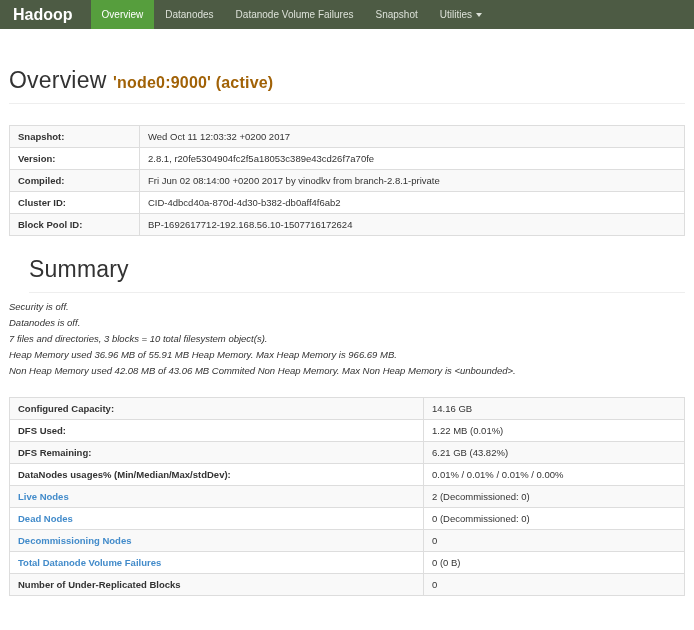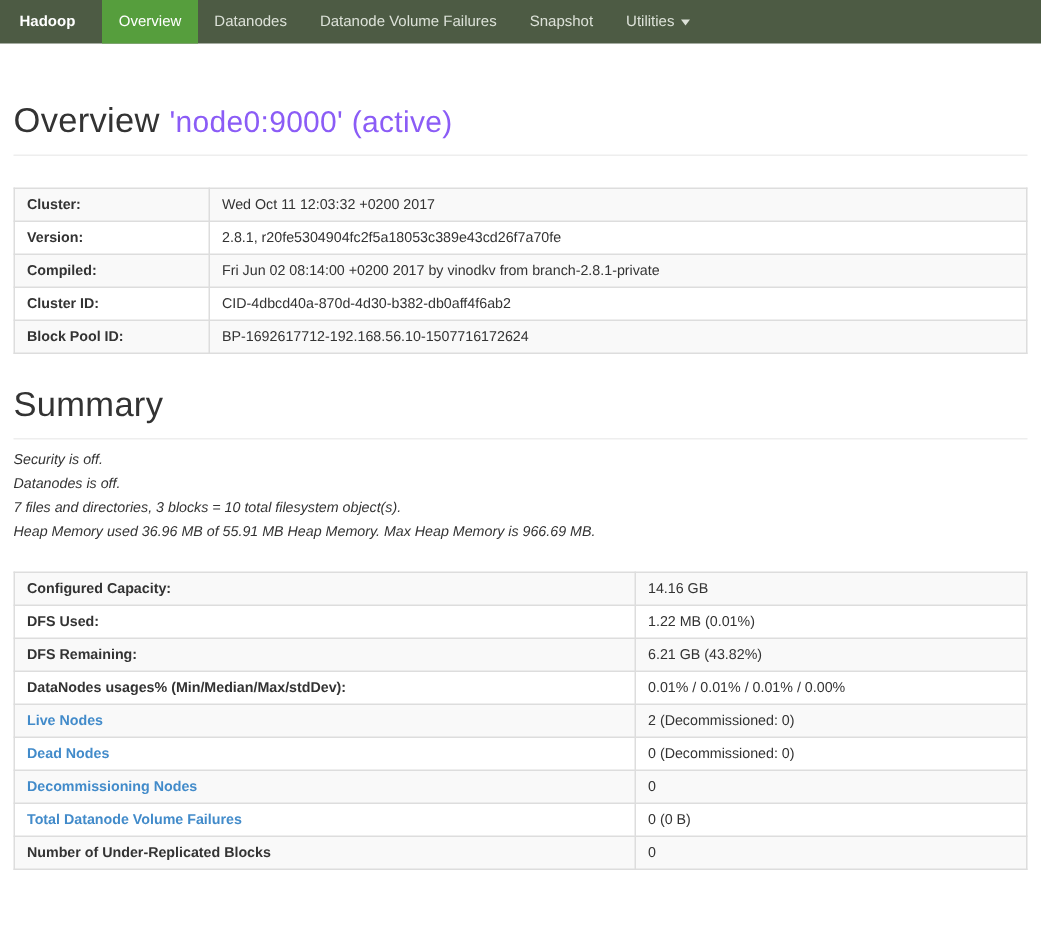--- a/index.html
+++ b/index.html
@@ -9,42 +9,42 @@
     background:#fff; color:#333;
     font-family:"Liberation Sans", sans-serif;
     font-size:10px;
   }
   
   .navbar {
     height:29px; background:#4d5b44;
     display:flex; align-items:stretch;
   }
   .navbar .brand {
-    color:#fff; font-weight:bold; font-size:10px;
+    color:#fff; font-weight:bold; font-size:16px;
     padding:0 18px 0 13px; display:flex; align-items:center;
     text-decoration:none; cursor:pointer;
   }
   .nav { display:flex; list-style:none; margin:0; padding:0; }
   .nav li { display:flex; cursor:pointer; }
   .nav li a {
     color:#dce1d8; font-size:10px; text-decoration:none;
     padding:0 11px; display:flex; align-items:center;
   }
   .nav li.active a { background:#569e3d; color:#fff; }
   .caret {
     display:inline-block; width:0; height:0; margin-left:4px;
     border-left:3px solid transparent; border-right:3px solid transparent;
     border-top:4px solid #dce1d8;
   }
   
   .container { padding:0 9px; }
   .page-header { margin:38px 0 0; padding-bottom:9px; border-bottom:1px solid #eee; }
-  .page-header.second { margin-top:20px; }
+  .page-header.second { margin-top:20px;margin-left:20px; }
   h1 { margin:0; font-size:23px; font-weight:500; color:#333; letter-spacing:0.2px; }
-  h1 .subtitle { font-size:20px; color:#8b5cf6; font-weight:400; }
+  h1 .subtitle { font-size:16px; color:#a16207; font-weight:700; }
   
   table { width:100%; border-collapse:collapse; margin-top:21px; }
   th, td {
     border:1px solid #ddd; padding:5px 8px; text-align:left;
     font-size:9.5px; line-height:11px; vertical-align:top;
   }
   th { font-weight:bold; }
   tr:nth-child(odd) { background:#f9f9f9; }
   .info-table th { width:130px; }
   .summary-table th { width:414px; }
@@ -85,21 +85,21 @@
   <div class="page-header">
     <h1>
       <span>Overview</span>
       <span class="subtitle">'node0:9000' (active)</span>
     </h1>
   </div>
 
   <table class="info-table">
     <tbody>
         <tr>
-      <th>Cluster:</th>
+      <th>Snapshot:</th>
       <td>Wed Oct 11 12:03:32 +0200 2017</td>
     </tr>
     <tr>
       <th>Version:</th>
       <td>2.8.1, r20fe5304904fc2f5a18053c389e43cd26f7a70fe</td>
     </tr>
     <tr>
       <th>Compiled:</th>
       <td>Fri Jun 02 08:14:00 +0200 2017 by vinodkv from branch-2.8.1-private</td>
     </tr>
@@ -116,20 +116,21 @@
 
   <div class="page-header second">
     <h1>Summary</h1>
   </div>
 
   <div class="summary-text">
     <p>Security is off.</p>
     <p>Datanodes is off.</p>
     <p>7 files and directories, 3 blocks = 10 total filesystem object(s).</p>
     <p>Heap Memory used 36.96 MB of 55.91 MB Heap Memory. Max Heap Memory is 966.69 MB.</p>
+    <p>Non Heap Memory used 42.08 MB of 43.06 MB Commited Non Heap Memory. Max Non Heap Memory is &lt;unbounded&gt;.</p>
   </div>
 
   <table class="summary-table">
     <tbody>
         <tr>
       <th>Configured Capacity:</th>
       <td>14.16 GB</td>
     </tr>
     <tr>
       <th>DFS Used:</th>

